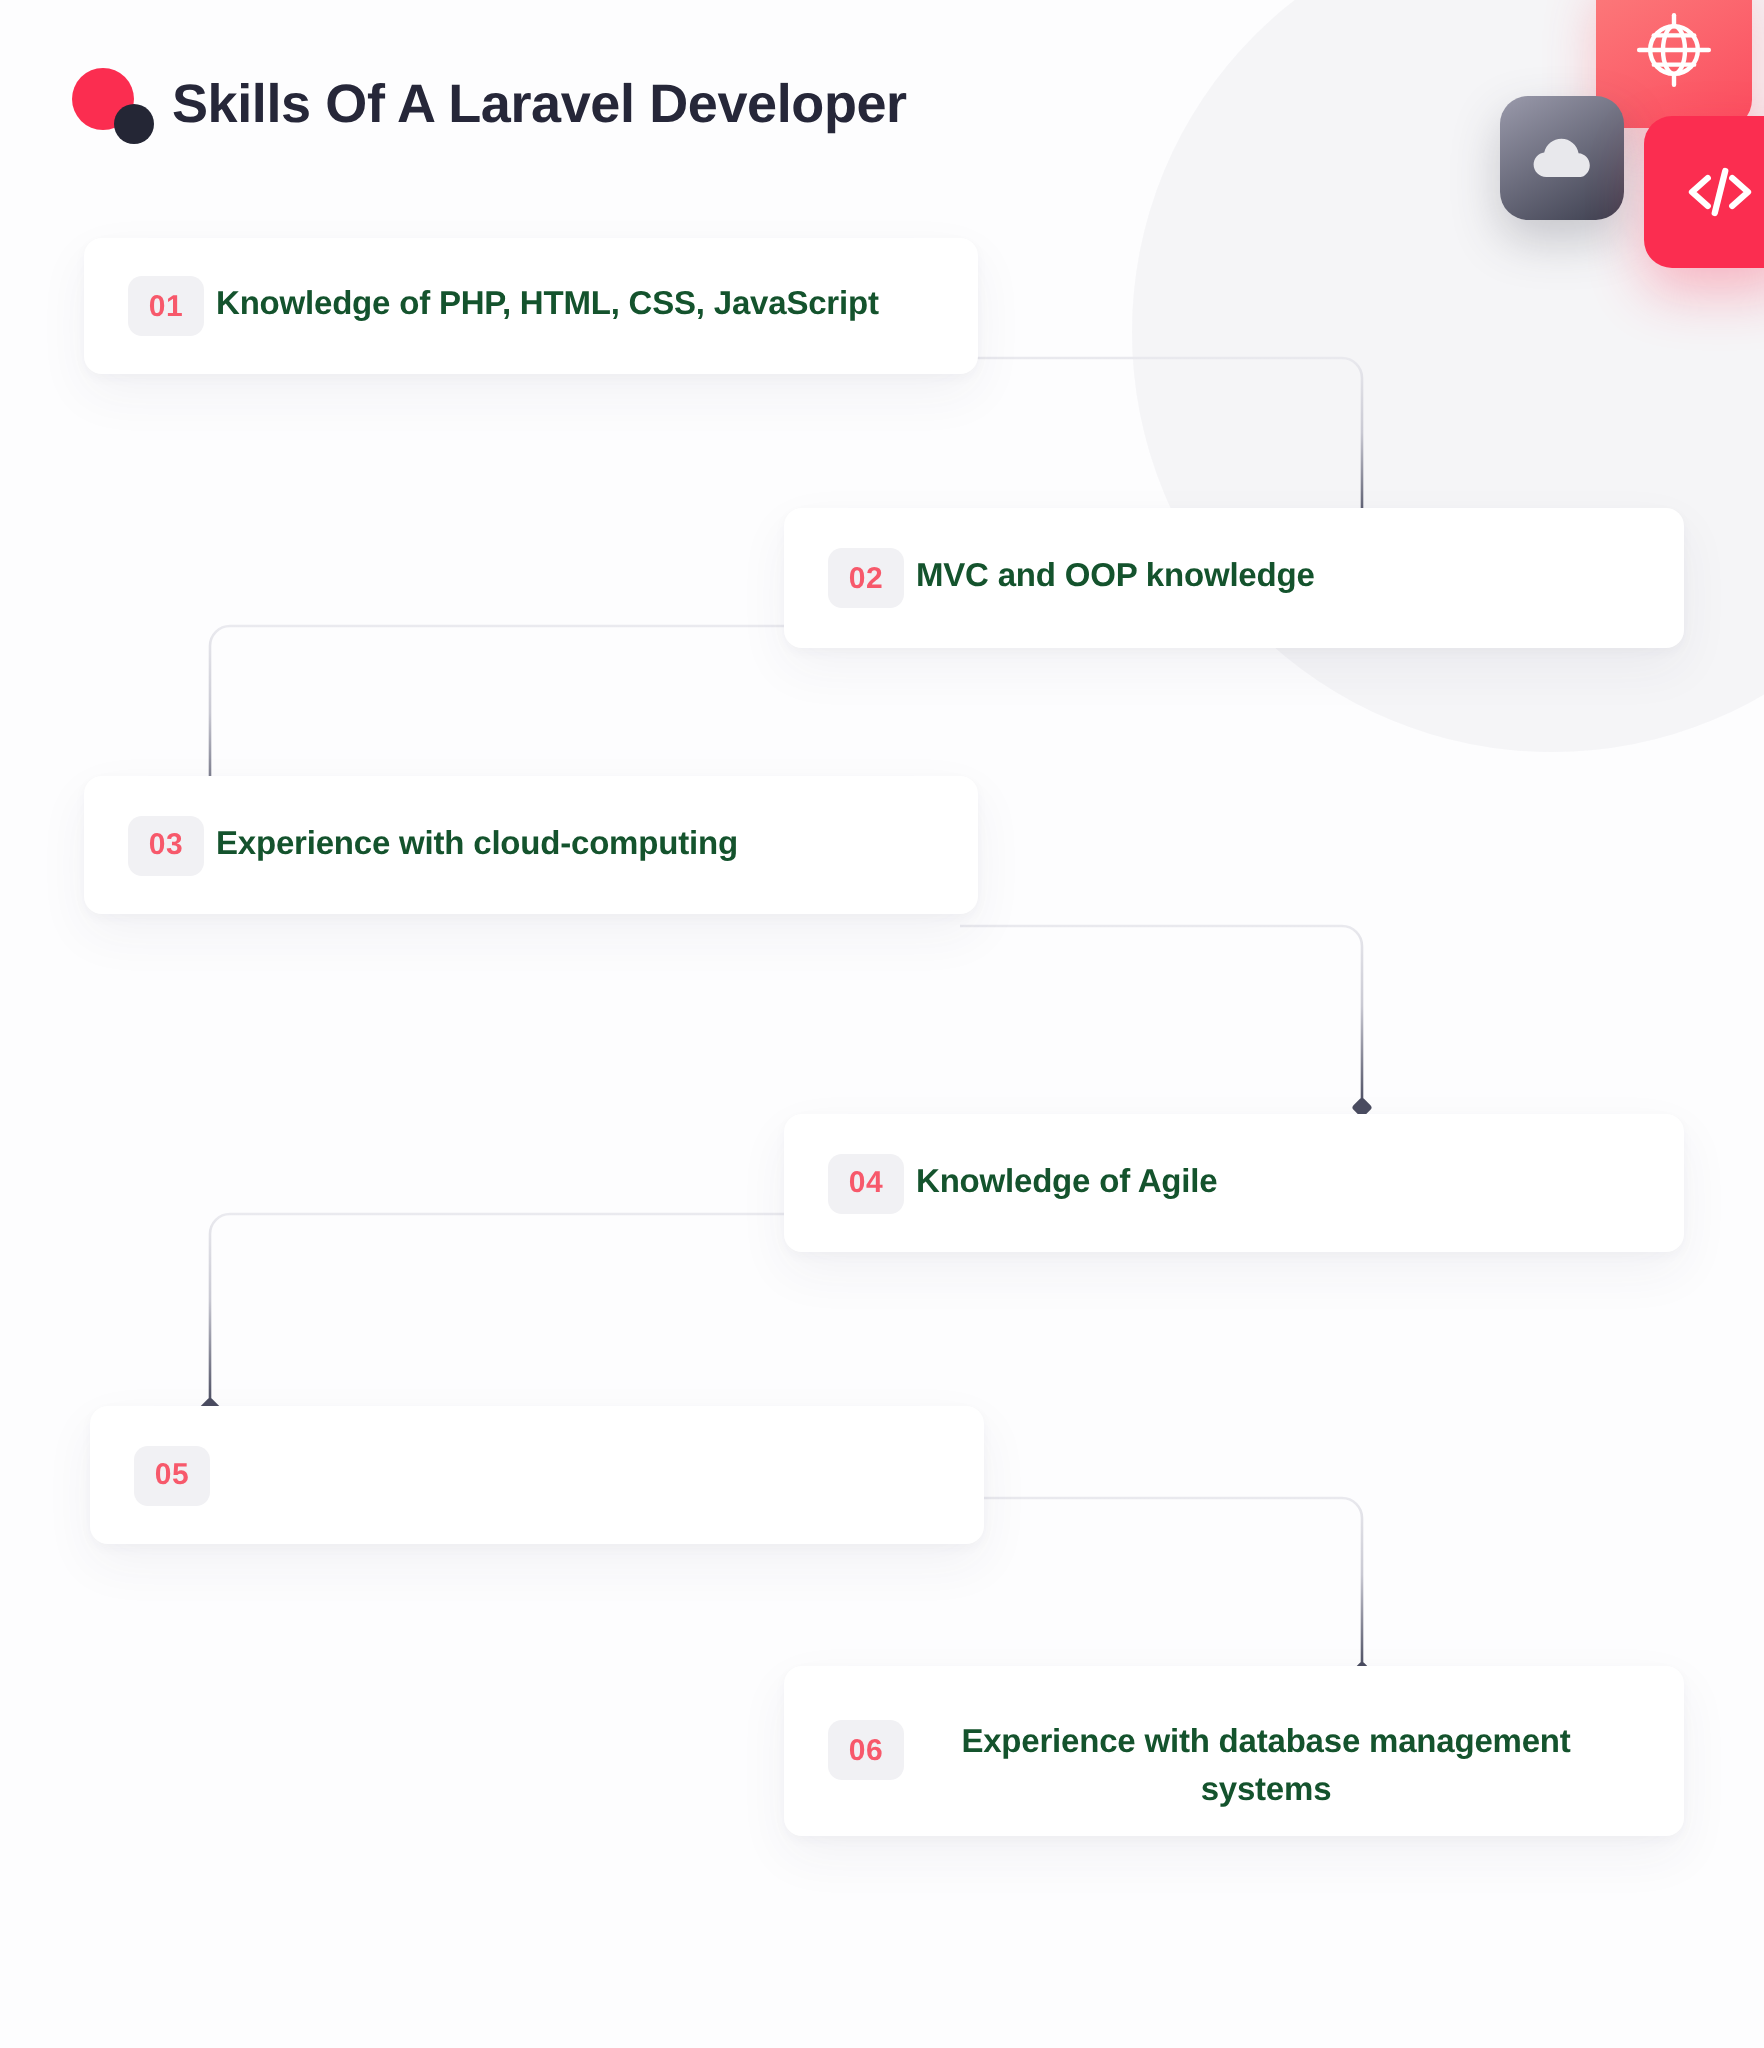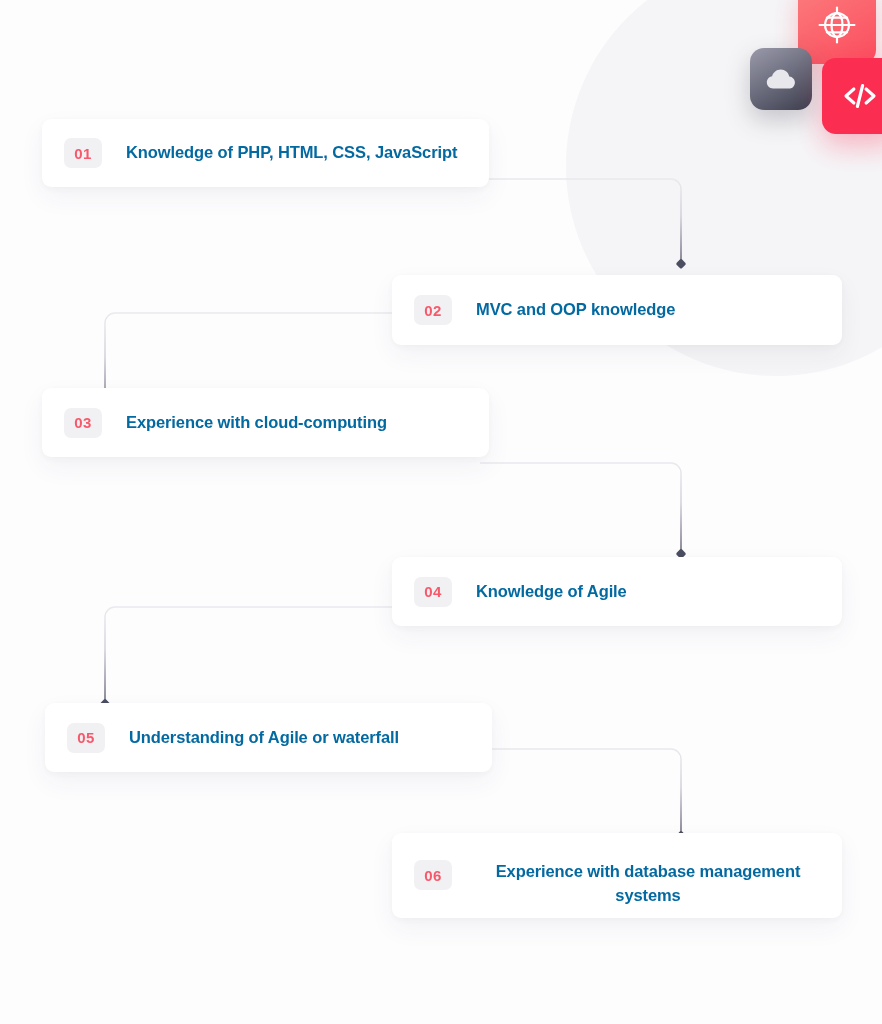--- a/index.html
+++ b/index.html
@@ -60,41 +60,41 @@
 
   
   .card {
     position:absolute;
     background:#FFFFFF;
     border-radius:9px;
     box-shadow:0 10px 26px rgba(56,60,94,.055), 0 2px 6px rgba(56,60,94,.035);
     display:flex; align-items:center;
     padding:0 22px;
   }
-  .card-inner { display:flex; align-items:center; gap:24px; width:100%; }
+  .card-inner { display:flex; align-items:center; gap:6px; width:100%; }
   .step-num {
     flex:0 0 auto;
     width:38px; height:30px;
     background:#F1F1F4;
     border-radius:7px;
     color:#F7596B;
     font-size:15px; font-weight:bold;
     display:flex; align-items:center; justify-content:center;
     letter-spacing:.3px;
   }
   .step-text {
-    color:#0369a1;
+    color:#14532d;
     font-size:16.5px; font-weight:bold;
     line-height:1.45;
     letter-spacing:-.1px;
   }
 
   
   .card-01 { left:42px;  top:119px; width:447px; height:68px; }
-  .card-02 { left:392px; top:275px; width:450px; height:70px; }
+  .card-02 { left:392px; top:254px; width:450px; height:70px; }
   .card-03 { left:42px;  top:388px; width:447px; height:69px; }
   .card-04 { left:392px; top:557px; width:450px; height:69px; }
   .card-05 { left:45px;  top:703px; width:447px; height:69px; }
   .card-06 { left:392px; top:833px; width:450px; height:85px; }
 
   
   .connector { position:absolute; pointer-events:none; }
   .connector svg { display:block; overflow:visible; }
 
   .conn-1 { left:480px; top:178px; }
@@ -103,20 +103,27 @@
   .conn-4 { left:104px; top:606px; }
   .conn-5 { left:480px; top:748px; }
 </style>
 </head>
 <body>
 
 <div id="stage">
 
   <div class="bg-circle"></div>
 
+  <div class="header">
+    <div class="logo">
+      <span class="dot-red"></span>
+      <span class="dot-dark"></span>
+    </div>
+    <h1 class="page-title">Skills Of A Laravel Developer</h1>
+  </div>
 
   <div class="tile tile-globe">
     <span>
       <svg width="44" height="44" viewBox="0 0 48 48" fill="none" stroke="#FFFFFF" stroke-width="2.4" stroke-linecap="round">
         <circle cx="24" cy="24" r="13"></circle>
         <ellipse cx="24" cy="24" rx="6" ry="13"></ellipse>
         <line x1="11" y1="24" x2="37" y2="24"></line>
         <line x1="13" y1="16" x2="35" y2="16"></line>
         <line x1="13" y1="32" x2="35" y2="32"></line>
         <line x1="24" y1="5" x2="24" y2="11"></line>
@@ -239,21 +246,20 @@
   <div class="card card-04">
     <div class="card-inner">
       <span class="step-num">04</span>
       <span class="step-text">Knowledge of Agile</span>
     </div>
   </div>
 
   <div class="card card-05">
     <div class="card-inner">
       <span class="step-num">05</span>
-      <span class="step-text">Understanding of Agile or waterfall</span>
     </div>
   </div>
 
   <div class="card card-06">
     <div class="card-inner" style="align-items:flex-start; padding-top:17px;text-align:center;">
       <span class="step-num">06</span>
       <span class="step-text" style="max-width:350px;">Experience with database management systems</span>
     </div>
   </div>
 

